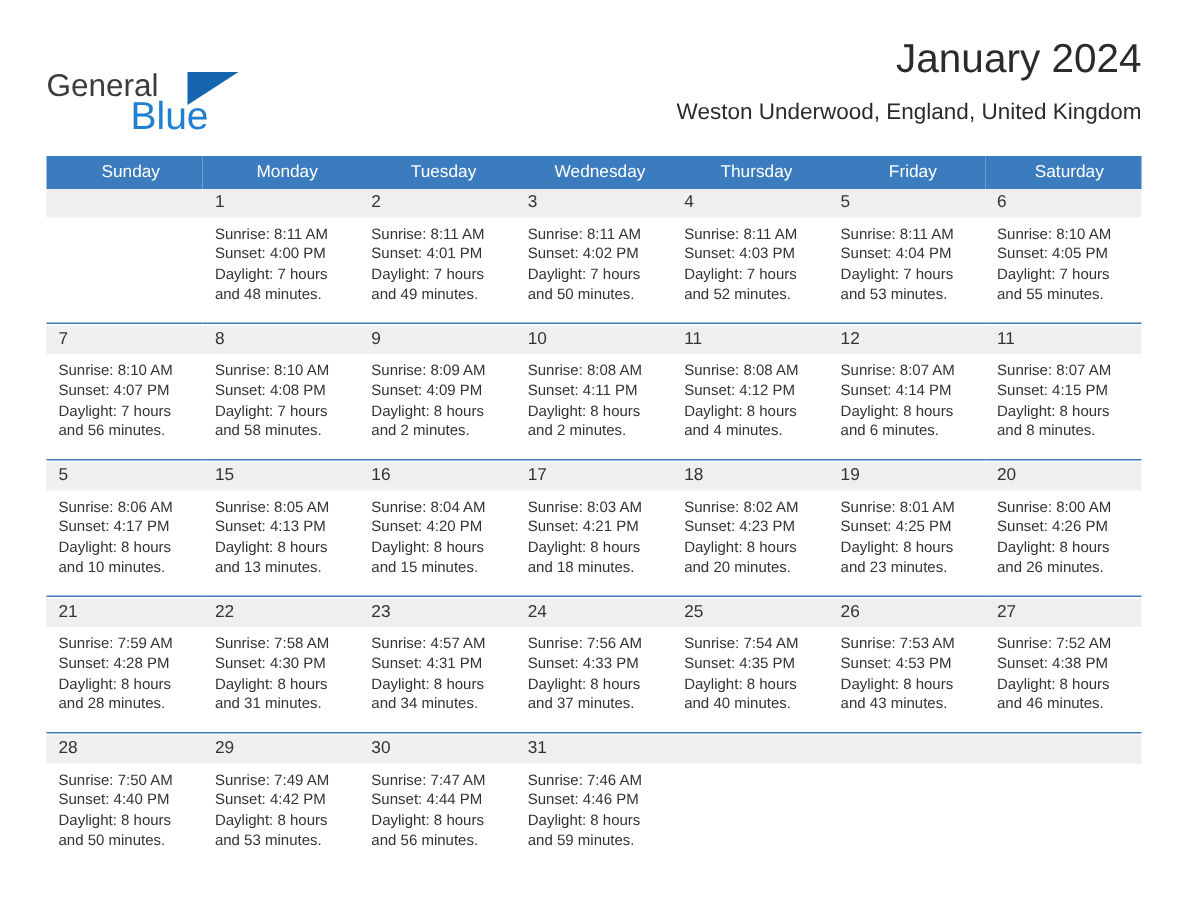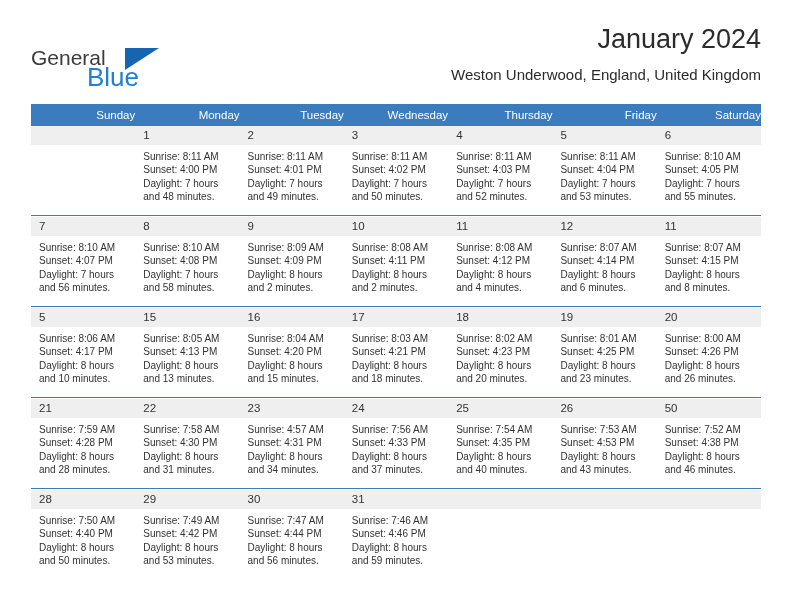--- a/index.html
+++ b/index.html
@@ -96,21 +96,21 @@
   table.cal {
     border-collapse: collapse;
     width: 730px;
     table-layout: fixed;
   }
   table.cal th {
     background: #3a7cbe;
     color: #ffffff;
     font-size: 11.5px;
     font-weight: normal;
-    text-align: right;
+    text-align: center;
     padding: 5px 0 5px 8px;
     height: 10px;
     font-family: "Liberation Sans", sans-serif;
   }
   td.daycell {
     vertical-align: top;
     padding: 0;
     width: 104.28px;
     height: 89px;
   }
@@ -425,21 +425,21 @@
             <td class="daycell">
               <div class="datenum">26</div>
               <div class="info">
                 <div>Sunrise: 7:53 AM</div>
                 <div>Sunset: 4:53 PM</div>
                 <div>Daylight: 8 hours</div>
                 <div>and 43 minutes.</div>
               </div>
             </td>
             <td class="daycell">
-              <div class="datenum">50</div>
+              <div class="datenum">27</div>
               <div class="info">
                 <div>Sunrise: 7:52 AM</div>
                 <div>Sunset: 4:38 PM</div>
                 <div>Daylight: 8 hours</div>
                 <div>and 46 minutes.</div>
               </div>
             </td>
           </tr>
           <tr class="weekrow-sep">
             <td colspan="7"></td>

